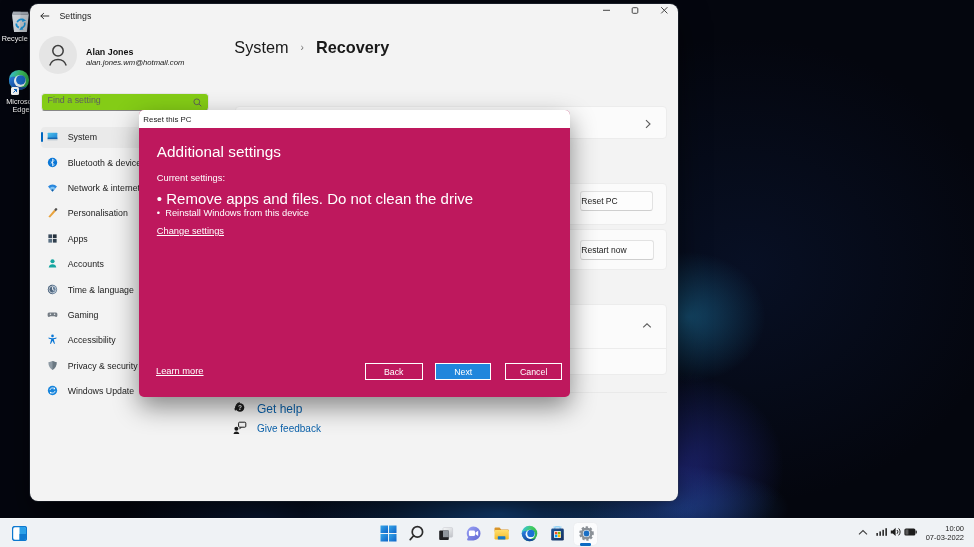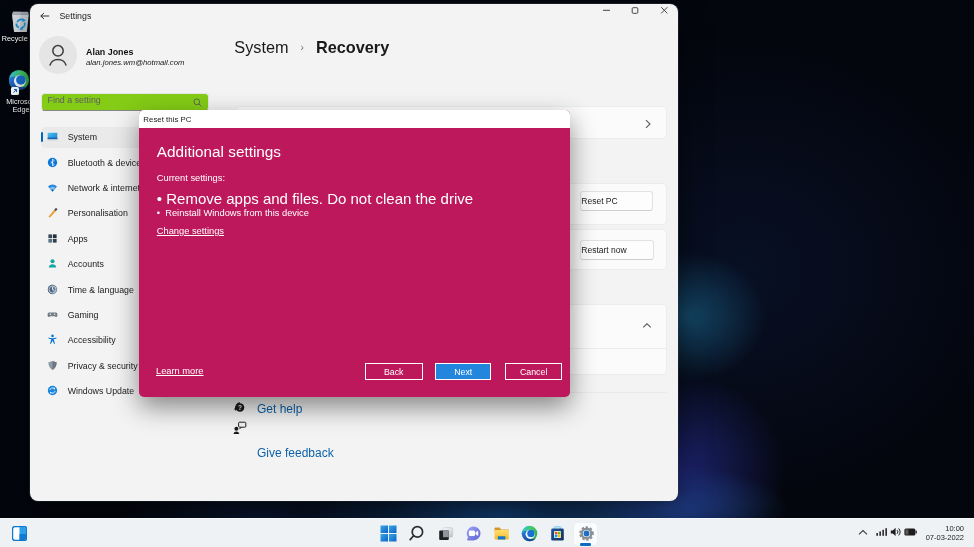--- a/index.html
+++ b/index.html
@@ -235,21 +235,21 @@
     <path d="M2.8 7.5 A 4.6 4.6 0 0 1 7 1.9" stroke="#1d1d1d" stroke-width="1.1" fill="none"></path>
     <rect x="1.6" y="6.7" width="2" height="2.8" rx="0.9" fill="#1d1d1d"></rect>
   </svg>
   <div class="abs link" style="left:227px;top:397.5px;font-size:12px;">Get help</div>
   <svg class="abs" style="left:203px;top:416.5px" width="14" height="14" viewBox="0 0 14 14">
     <rect x="5.6" y="1.2" width="7.2" height="5" rx="1" fill="none" stroke="#1d1d1d" stroke-width="1"></rect>
     <path d="M7 6.4 L6 8.4 L9 6.4 Z" fill="#1d1d1d"></path>
     <circle cx="3.4" cy="7.7" r="2" fill="#1d1d1d"></circle>
     <path d="M0.6 12.6 A 2.9 2.9 0 0 1 6.2 12.6 L6.2 13 L0.6 13 Z" fill="#1d1d1d"></path>
   </svg>
-  <div class="abs link" style="left:227px;top:442px;font-size:12px;">Give feedback</div>
+  <div class="abs link" style="left:227px;top:419px;font-size:10px;">Give feedback</div>
 </div>
 <div id="dlg">
   <div class="tbar">Reset this PC</div>
   <div class="w" style="top:32.5px;font-size:15.3px;">Additional settings</div>
   <div class="w" style="top:63.3px;font-size:9.3px;">Current settings:</div>
   <div class="w" style="top:79.8px;font-size:15px;">• Remove apps and files. Do not clean the drive</div>
   <div class="w" style="top:97.6px;font-size:9.3px;">•&nbsp; Reinstall Windows from this device</div>
   <div class="w" style="top:115.6px;font-size:9.3px;text-decoration:underline;">Change settings</div>
   <div class="w" style="left:17.5px;top:256.3px;font-size:9.3px;text-decoration:underline;">Learn more</div>
   <div class="dbtn" style="left:226.2px;width:58px;">Back</div>

